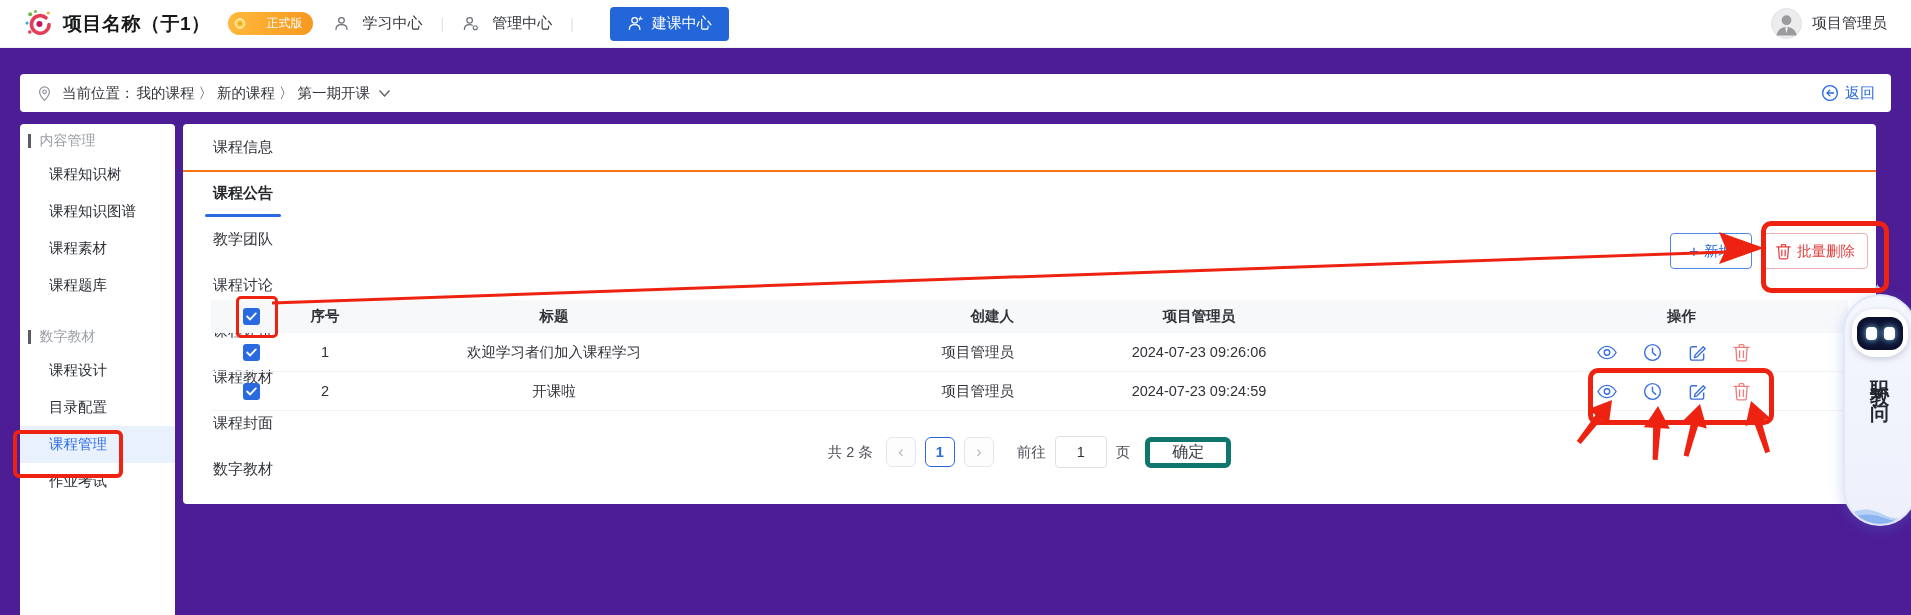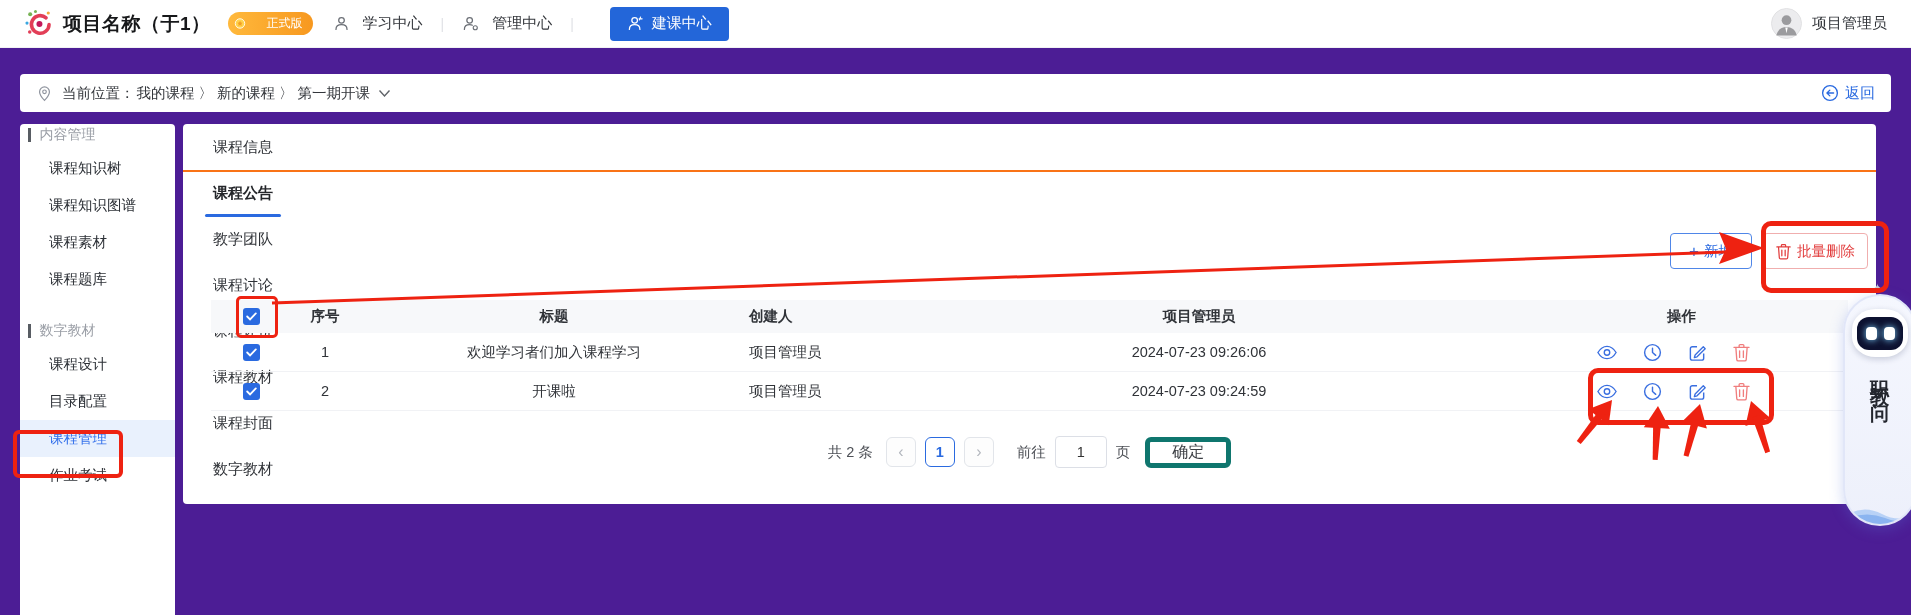--- a/index.html
+++ b/index.html
@@ -16,21 +16,21 @@
   .nav-btn{display:flex;align-items:center;gap:8px;background:#2366d9;color:#fff;font-size:15px;padding:0 17px;height:34px;border-radius:4px;margin-left:18px;border:none;cursor:pointer;}
   .user{margin-left:auto;display:flex;align-items:center;gap:10px;font-size:15px;color:#33363b;}
   
   .crumb-bar{position:absolute;left:20px;right:20px;top:74px;height:38px;background:#fff;border-radius:4px;display:flex;align-items:center;padding:0 16px;box-sizing:border-box;font-size:14.5px;color:#33363b;z-index:5;}
   .crumb-bar .pin{margin-right:9px;display:flex;}
   .crumb-path{margin-left:2px;}
   .crumb-caret{margin-left:8px;display:flex;cursor:pointer;}
   .back-link{margin-left:auto;display:flex;align-items:center;gap:6px;color:#2a6ae0;font-size:15px;cursor:pointer;}
   
   .sidebar{position:absolute;left:20px;top:124px;width:155px;height:491px;background:#fff;border-radius:4px 4px 0 0;z-index:5;}
-  .side-sec-title{display:flex;align-items:center;gap:9px;color:#9a9ea6;font-size:14px;height:18px;margin:2px 0 6px 8px;}
+  .side-sec-title{display:flex;align-items:center;gap:9px;color:#9a9ea6;font-size:14px;height:18px;margin:8px 0 6px 8px;}
   .side-sec-title.second{margin-top:24px;}
   .side-bar-mark{width:2.5px;height:14px;background:#585c63;}
   .side-item{height:37px;line-height:37px;padding-left:29px;font-size:14.5px;color:#2c3036;cursor:pointer;}
   .side-item.active{background:#e9f1fd;color:#3370eb;}
   
   .main-card{position:absolute;left:183px;top:124px;width:1693px;height:380px;background:#fff;border-radius:4px;z-index:5;}
   .tabs{display:flex;align-items:flex-start;height:46px;padding-left:22px;border-bottom:2px solid #f97316;flex-direction:column;}
   .tab{position:relative;height:46px;line-height:46px;padding:0 8px;margin-right:17px;font-size:15px;color:#2f3237;cursor:pointer;white-space:nowrap;}
   .tab.active{font-weight:bold;color:#24262a;}
   .tab.active::after{content:"";position:absolute;left:0;right:0;bottom:-1px;height:3px;background:#2a6ae0;border-radius:2px;}
@@ -38,21 +38,21 @@
   .btn-add{display:inline-flex;align-items:center;justify-content:center;gap:5px;width:82px;height:36px;background:#fff;border:1px solid #4f86e8;color:#2a6ae0;font-size:14.5px;border-radius:4px;cursor:pointer;box-sizing:border-box;}
   .btn-add .plus{font-size:17px;line-height:1;}
   .btn-del{display:inline-flex;align-items:center;justify-content:center;gap:6px;height:36px;padding:0 12px;background:#fff;border:1px solid #f0aeae;color:#e23e3e;font-size:14.5px;border-radius:4px;cursor:pointer;box-sizing:border-box;}
   
   .table{position:absolute;left:28px;top:176px;width:1637px;}
   .thead{display:flex;align-items:center;height:33px;background:#f7f8fa;font-weight:bold;color:#303338;font-size:14.5px;}
   .trow{display:flex;align-items:center;height:38px;border-bottom:1px solid #f1f2f5;font-size:14.5px;color:#303338;}
   .c-sel{width:80px;display:flex;justify-content:center;}
   .c-no{width:68px;text-align:center;}
   .c-title{width:390px;text-align:center;}
-  .c-creator{width:265px;text-align:left;}
+  .c-creator{width:265px;text-align:right;}
   .c-time{width:370px;text-align:center;}
   .c-ops{flex:1;display:flex;justify-content:flex-end;align-items:center;gap:26px;padding-right:98px;}
   .c-ops.head-ops{padding-right:152px;}
   .cb{width:17px;height:17px;background:#2a6ae0;border-radius:3px;display:flex;align-items:center;justify-content:center;cursor:pointer;}
   .op{display:flex;cursor:pointer;}
   
   .pager{position:absolute;top:312px;left:0;right:0;display:flex;justify-content:center;align-items:center;gap:9px;font-size:14.5px;color:#4e5157;}
   .pg-btn{width:30px;height:30px;border:1px solid #e2e5ea;background:#fdfdfd;border-radius:6px;display:flex;align-items:center;justify-content:center;color:#b3b7be;font-size:16px;cursor:pointer;box-sizing:border-box;}
   .pg-cur{width:30px;height:30px;border:1.5px solid #2a6ae0;background:#fff;border-radius:6px;display:flex;align-items:center;justify-content:center;color:#2a6ae0;font-weight:bold;font-size:14.5px;cursor:pointer;box-sizing:border-box;}
   .pg-total{margin-right:4px;}

